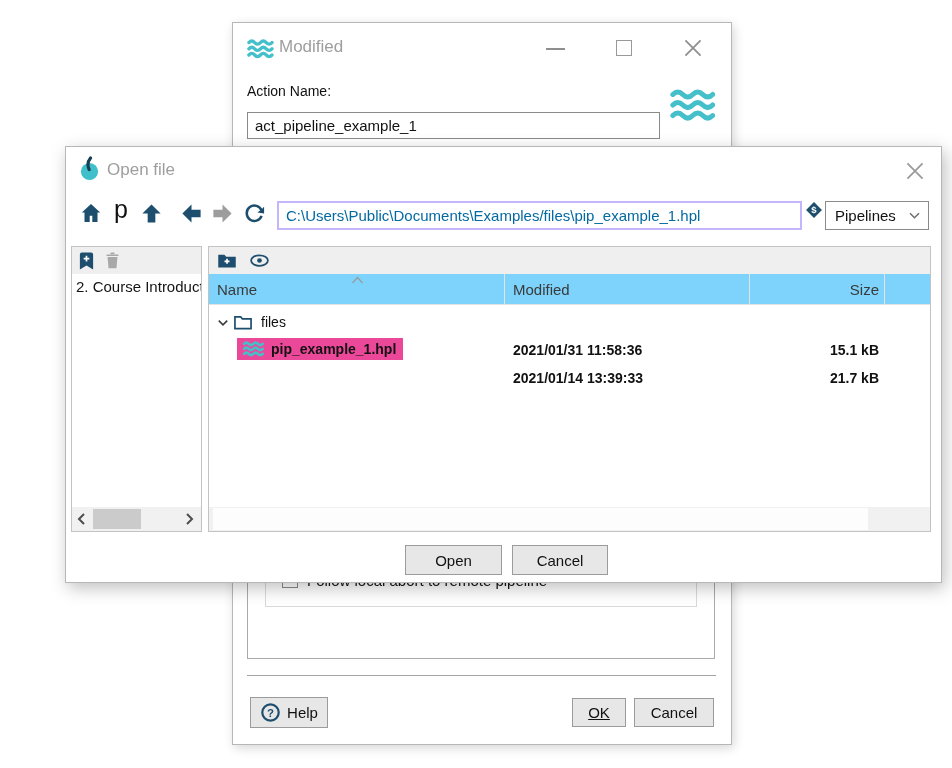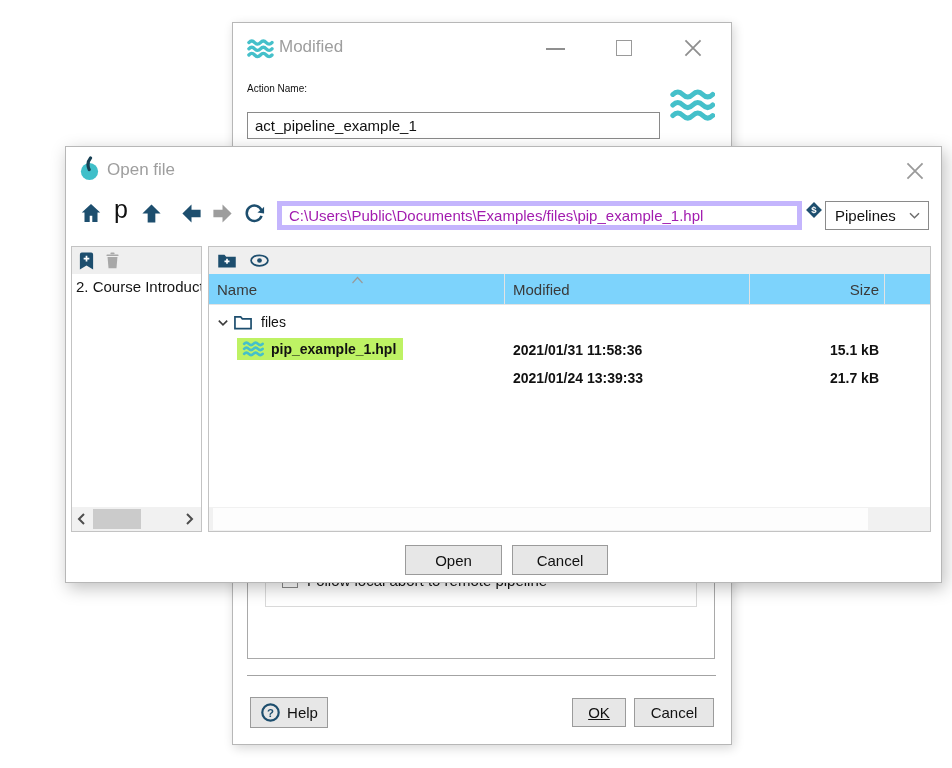--- a/index.html
+++ b/index.html
@@ -8,21 +8,21 @@
   .dialog { position:absolute; background:#fff; border:1px solid #b7b7b7; }
   .abs { position:absolute; }
 
   
   #pipeline-dialog { left:232px; top:22px; width:500px; height:723px; z-index:1;
                      box-shadow:2px 3px 10px rgba(0,0,0,.16); }
   .pd-title { left:46px; top:14px; font-size:17px; color:#9e9e9e; }
   .win-min  { left:313px; top:25px; width:19px; height:2px; background:#8f8f8f; }
   .win-max  { left:383px; top:17px; width:16px; height:16px; border:1px solid #9a9a9a; background:#fff; }
   .win-close{ left:449px; top:14px; width:22px; height:22px; }
-  .pd-action-label { left:14px; top:60px; font-size:10px; color:#111; }
+  .pd-action-label { left:14px; top:60px; font-size:14px; color:#111; }
   .pd-input { left:14px; top:89px; width:413px; height:27px; border:1px solid #8a8a8a; background:#fff;
               font-family:"Liberation Sans",sans-serif; font-size:15px; color:#111; padding:0 7px; }
   .pd-bigwave { left:436px; top:60px; }
   .pd-outer { left:14px; top:330px; width:468px; height:306px; border:1px solid #a9a9a9; }
   .pd-inner { left:32px; top:350px; width:432px; height:234px; border:1px solid #d9d9d9; }
   .pd-check { left:49px; top:549px; width:16px; height:16px; border:1px solid #8a8a8a; background:#fff; }
   .pd-check-label { left:74px; top:549px; font-size:15px; color:#111; white-space:nowrap; }
   .pd-sep { left:14px; top:652px; width:469px; height:1px; background:#a3a3a3; }
   .btn { position:absolute; display:flex; align-items:center; justify-content:center; gap:6px;
          background:#e7e7e7; border:1px solid #9b9b9b; font-size:15px; color:#111; cursor:default; }
@@ -31,22 +31,22 @@
   .pd-cancel { left:401px; top:675px; width:80px; height:29px; }
 
   
   #open-dialog { left:42px; top:146px; width:877px; height:437px; z-index:10;
                  box-shadow:3px 5px 16px rgba(0,0,0,.25);margin-left:23px; }
   .od-title { left:41px; top:13px; font-size:17px; color:#9e9e9e; }
   .od-close { left:838px; top:13px; width:22px; height:22px; }
   .od-hopicon { left:13px; top:9px; }
   .tb-icon { position:absolute; top:54px; width:24px; height:24px; display:flex; align-items:center; justify-content:center; }
   .tb-p { font-size:25px; color:#111; font-family:"Liberation Sans",sans-serif; line-height:22px; }
-  .od-path { left:211px; top:54px; width:525px; height:29px; border:5px solid #c4b5fd; background:#fff;
-             font-family:"Liberation Sans",sans-serif; font-size:15px; color:#a21caf; padding:0 7px; }
+  .od-path { left:211px; top:54px; width:525px; height:29px; border:2px solid #c4b5fd; background:#fff;
+             font-family:"Liberation Sans",sans-serif; font-size:15px; color:#0369a1; padding:0 7px; }
   .od-diamond { left:739px; top:54px; }
   .od-combo { left:759px; top:54px; width:104px; height:29px; border:1px solid #8a8a8a; background:#fff;
               display:flex; align-items:center; justify-content:space-between; padding:0 7px 0 9px; font-size:15px; color:#111; }
 
   .panel { position:absolute; border:1px solid #c3c3c3; background:#fff; overflow:hidden; }
   #bookmarks-panel { left:5px; top:99px; width:131px; height:286px; }
   .pan-strip { position:absolute; left:0; top:0; right:0; height:27px; background:#efefef;
                display:flex; align-items:center; gap:9px; padding-left:6px; }
   .bm-item { position:absolute; left:4px; top:31px; right:0; font-size:15px; color:#141414;
              white-space:nowrap; overflow:hidden; }
@@ -63,21 +63,21 @@
   .sort-caret { position:absolute; left:141px; top:1px; }
   .col-modified { position:absolute; left:304px; top:7px; }
   .col-size { position:absolute; left:540px; width:130px; top:7px; text-align:right; }
   .vsep { position:absolute; top:0; bottom:0; width:1px; background:#e3e3e3; }
   .rows { position:absolute; left:0; right:0; top:58px; }
   .trow { position:absolute; left:0; right:0; height:28px; font-size:14px; color:#111; }
   .trow .cell-mod  { position:absolute; left:304px; top:4px; font-weight:bold; }
   .trow .cell-size { position:absolute; left:540px; width:130px; top:4px; text-align:right; font-weight:bold; }
   .chip { position:absolute; left:28px; top:0; display:inline-flex; align-items:center; gap:7px;
           padding:3px 7px 3px 5px; font-weight:bold; }
-  .chip.selected { background:#bef264; }
+  .chip.selected { background:#ec4899; }
   .fbot-scroll { position:absolute; left:0; right:0; bottom:0; height:24px; background:#f1f1f1; }
   .fbot-thumb { position:absolute; left:4px; right:62px; top:1px; bottom:1px; background:#fdfdfd; }
 
   .od-open   { left:339px; top:398px; width:97px; height:30px; }
   .od-cancel { left:446px; top:398px; width:96px; height:30px; }
 
   svg { display:block; }
 </style>
 </head>
 <body>
@@ -275,21 +275,21 @@
                 <path d="M2 3.2 q2.6-2.8 5.2 0 t5.2 0 t5.2 0 t5.2 0" transform="translate(0,11.2)"></path>
               </svg>
             </span>
             <span>pip_example_1.hpl</span>
           </span>
           <span class="cell-mod">2021/01/31 11:58:36</span>
           <span class="cell-size">15.1 kB</span>
         </div>
 
         <div class="trow" style="top:61px;">
-          <span class="cell-mod">2021/01/24 13:39:33</span>
+          <span class="cell-mod">2021/01/14 13:39:33</span>
           <span class="cell-size">21.7 kB</span>
         </div>
       </div>
 
       <div class="fbot-scroll">
         <span class="fbot-thumb"></span>
       </div>
     </div>
 
     <button class="btn od-open">Open</button>

